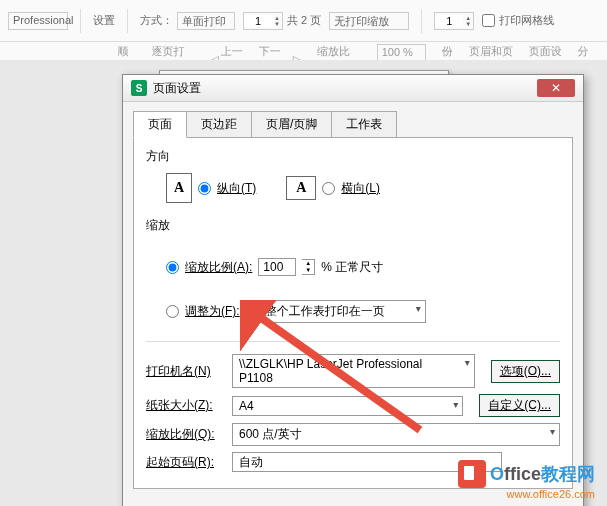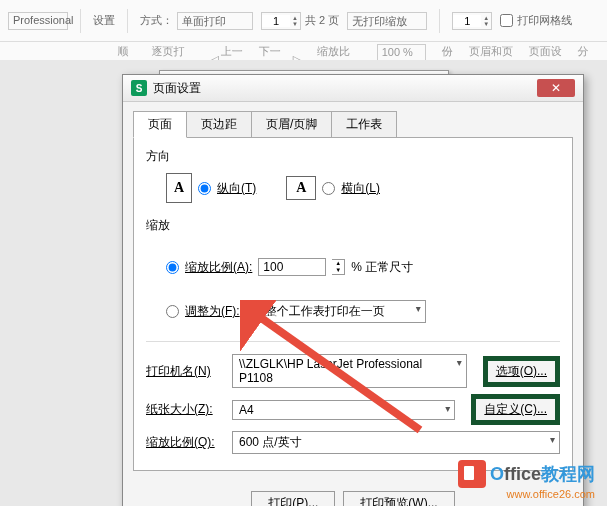--- a/index.html
+++ b/index.html
@@ -34,30 +34,30 @@
     .tab + .tab { margin-left: -1px; }
     
     .tab-panel { margin: 0 10px 10px; border: 1px solid #aaa; background: #fff; padding: 10px 12px; }
     
     .section-label { font-size: 12px; margin-bottom: 8px; }
     .orientation { display: flex; gap: 30px; margin: 8px 0 14px 20px; align-items: center; }
     .orient-item { display: flex; align-items: center; gap: 6px; }
     .orient-icon { width: 26px; height: 30px; border: 1px solid #666; display: flex; align-items: center; justify-content: center; font-weight: bold; font-size: 14px; font-family: serif; }
     .orient-icon.landscape { width: 30px; height: 24px; }
     .scale-row { display: flex; align-items: center; margin: 24px 0 6px 20px; gap: 6px; }
-    .num-input { width: 68px; border: 1px solid #999; padding: 1px 4px; font-size: 12px; }
+    .num-input { width: 38px; border: 1px solid #999; padding: 1px 4px; font-size: 12px; }
     .spinner { display: flex; flex-direction: column; border: 1px solid #999; border-left: none; font-size: 6px; line-height: 7px; }
     .spinner span { padding: 0 3px; cursor: pointer; }
     
     .print-section { margin-top: 18px; border-top: 1px solid #ddd; padding-top: 12px; }
     .print-row { display: flex; align-items: center; margin-bottom: 6px; gap: 16px; }
     .print-label { width: 70px; text-align: left; }
     .combo { flex: 1; border: 1px solid #999; background: #fff; padding: 2px 18px 2px 6px; position: relative; font-size: 12px; max-width: 270px; }
     .combo::after { content: "▾"; position: absolute; right: 4px; top: 2px; font-size: 10px; color: #555; }
-    .side-btn { border: 5px solid #14532d; background: #f4f4f4; padding: 2px 8px; font-size: 12px; cursor: pointer; }
+    .side-btn { border: 1px solid #14532d; background: #f4f4f4; padding: 2px 8px; font-size: 12px; cursor: pointer; }
     .text-input { border: 1px solid #999; padding: 2px 6px; flex: 1; max-width: 270px; font-size: 12px; }
     
     .dialog-buttons { display: flex; justify-content: center; gap: 8px; padding: 6px 14px 12px; }
     .dialog-buttons.upper { padding: 10px 14px 4px; }
     .btn { border: 1px solid #999; background: #f4f4f4; padding: 3px 16px; font-size: 12px; cursor: pointer; }
     .btn.primary { background: #e6f2fb; border-color: #4a90d9; }
     
     .arrow-annotation { position: absolute; top: 300px; left: 240px; pointer-events: none; }
     
     .watermark { position: absolute; bottom: 18px; right: 12px; display: flex; align-items: center; gap: 4px; }
@@ -77,21 +77,21 @@
   <div class="toolbar-group">
     <span class="toolbar-input">Professional</span>
   </div>
   <div class="sep"></div>
   <div class="toolbar-group">
     <span>设置</span>
   </div>
   <div class="sep"></div>
   <div class="toolbar-group">
     <span class="toolbar-label">方式：</span>
-    <span class="toolbar-input" style="width:76px">单面打印</span>
+    <span class="toolbar-input" style="width:58px">单面打印</span>
   </div>
   <div class="toolbar-group">
     <div class="toolbar-spin">
       <input value="1" style="">
       <div class="arrows">
           <span>▲</span>
           <span>▼</span>
         </div>
     </div>
     <span>共 2 页</span>
@@ -213,20 +213,24 @@
       </div>
       <div class="print-row">
         <span class="print-label underline">纸张大小(Z):</span>
         <div class="combo">A4</div>
         <button class="side-btn underline">自定义(C)...</button>
       </div>
       <div class="print-row">
         <span class="print-label underline">缩放比例(Q):</span>
         <div class="combo" style="max-width:340px">600 点/英寸</div>
       </div>
+      <div class="print-row">
+        <span class="print-label underline">起始页码(R):</span>
+        <input class="text-input" value="自动" style="">
+      </div>
     </div>
   </div>
 
   <div class="dialog-buttons upper">
     <button class="btn underline">打印(P)...</button>
     <button class="btn underline">打印预览(W)...</button>
   </div>
   <div class="dialog-buttons">
     <button class="btn primary">确定</button>
     <button class="btn">取消</button>

